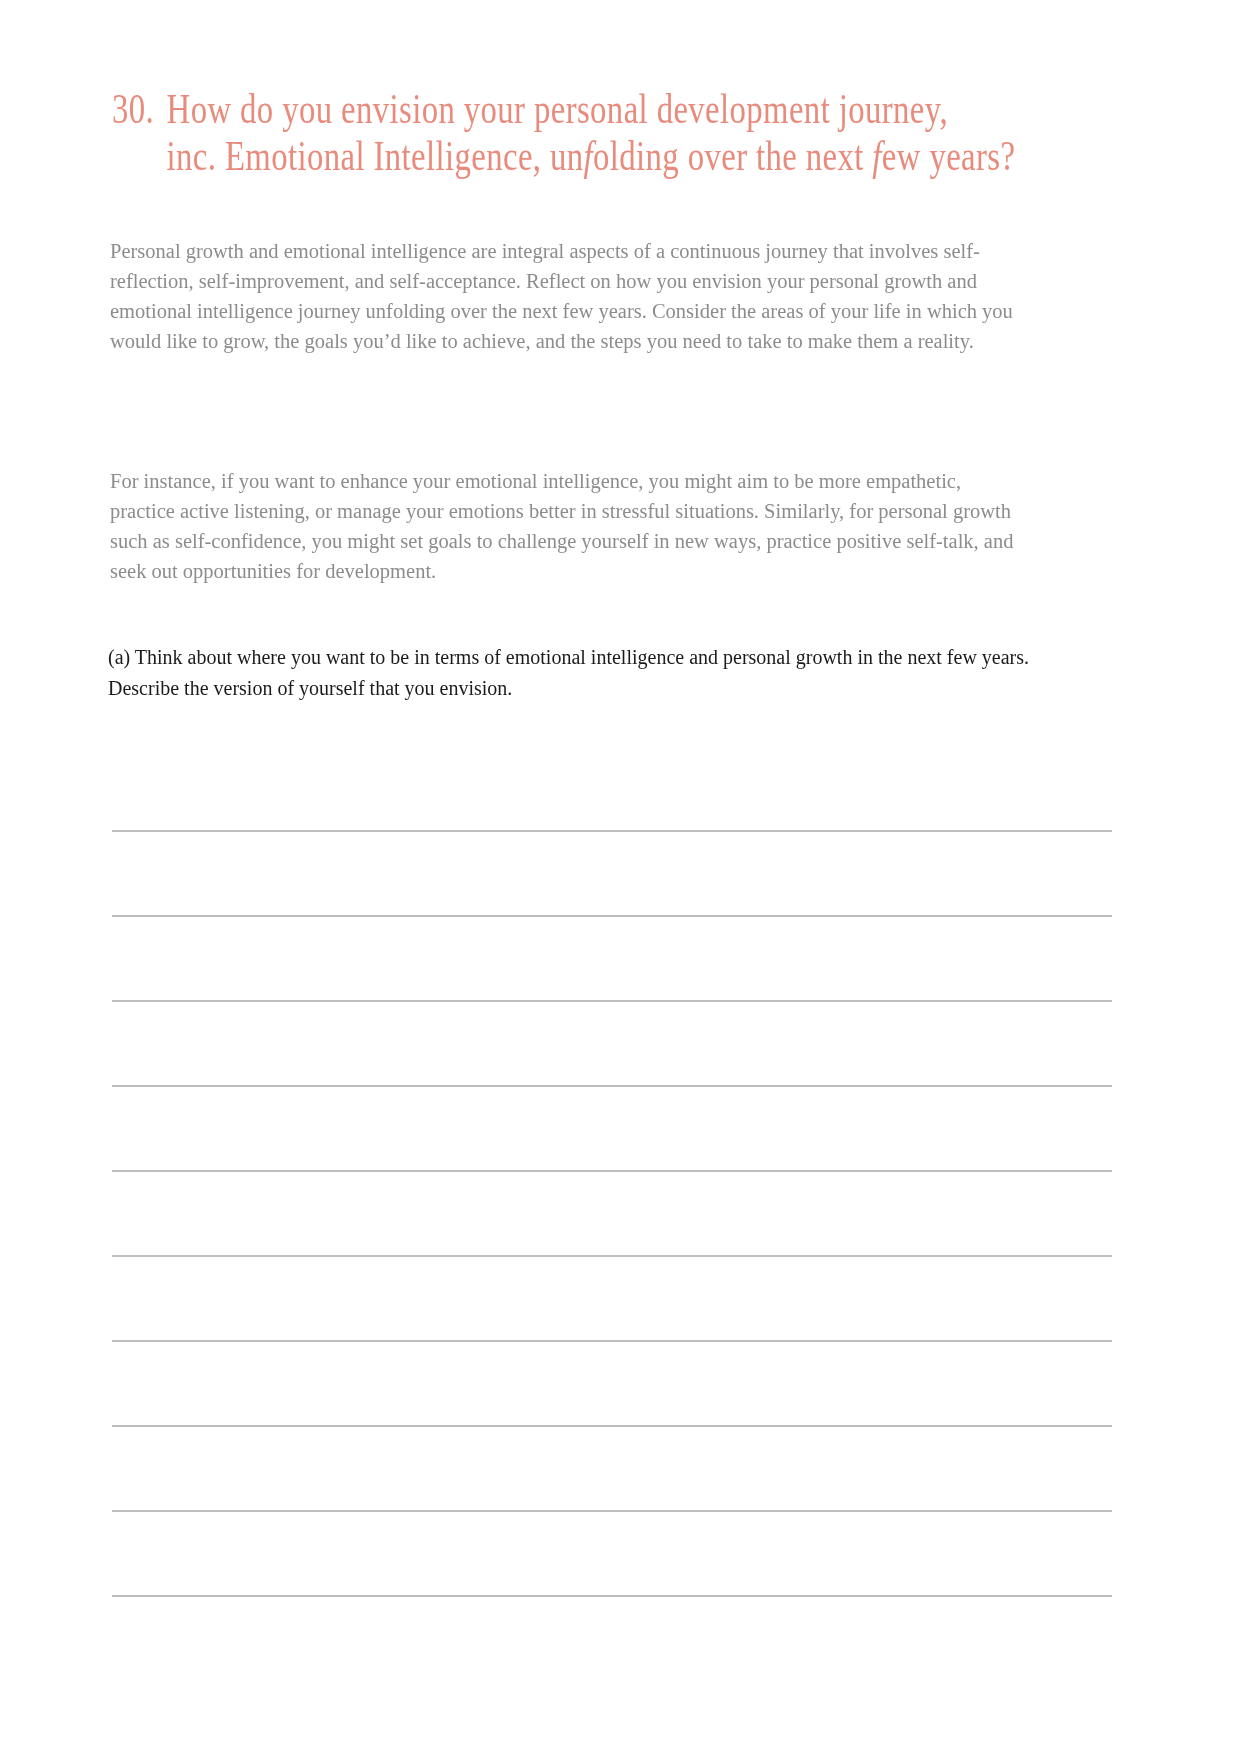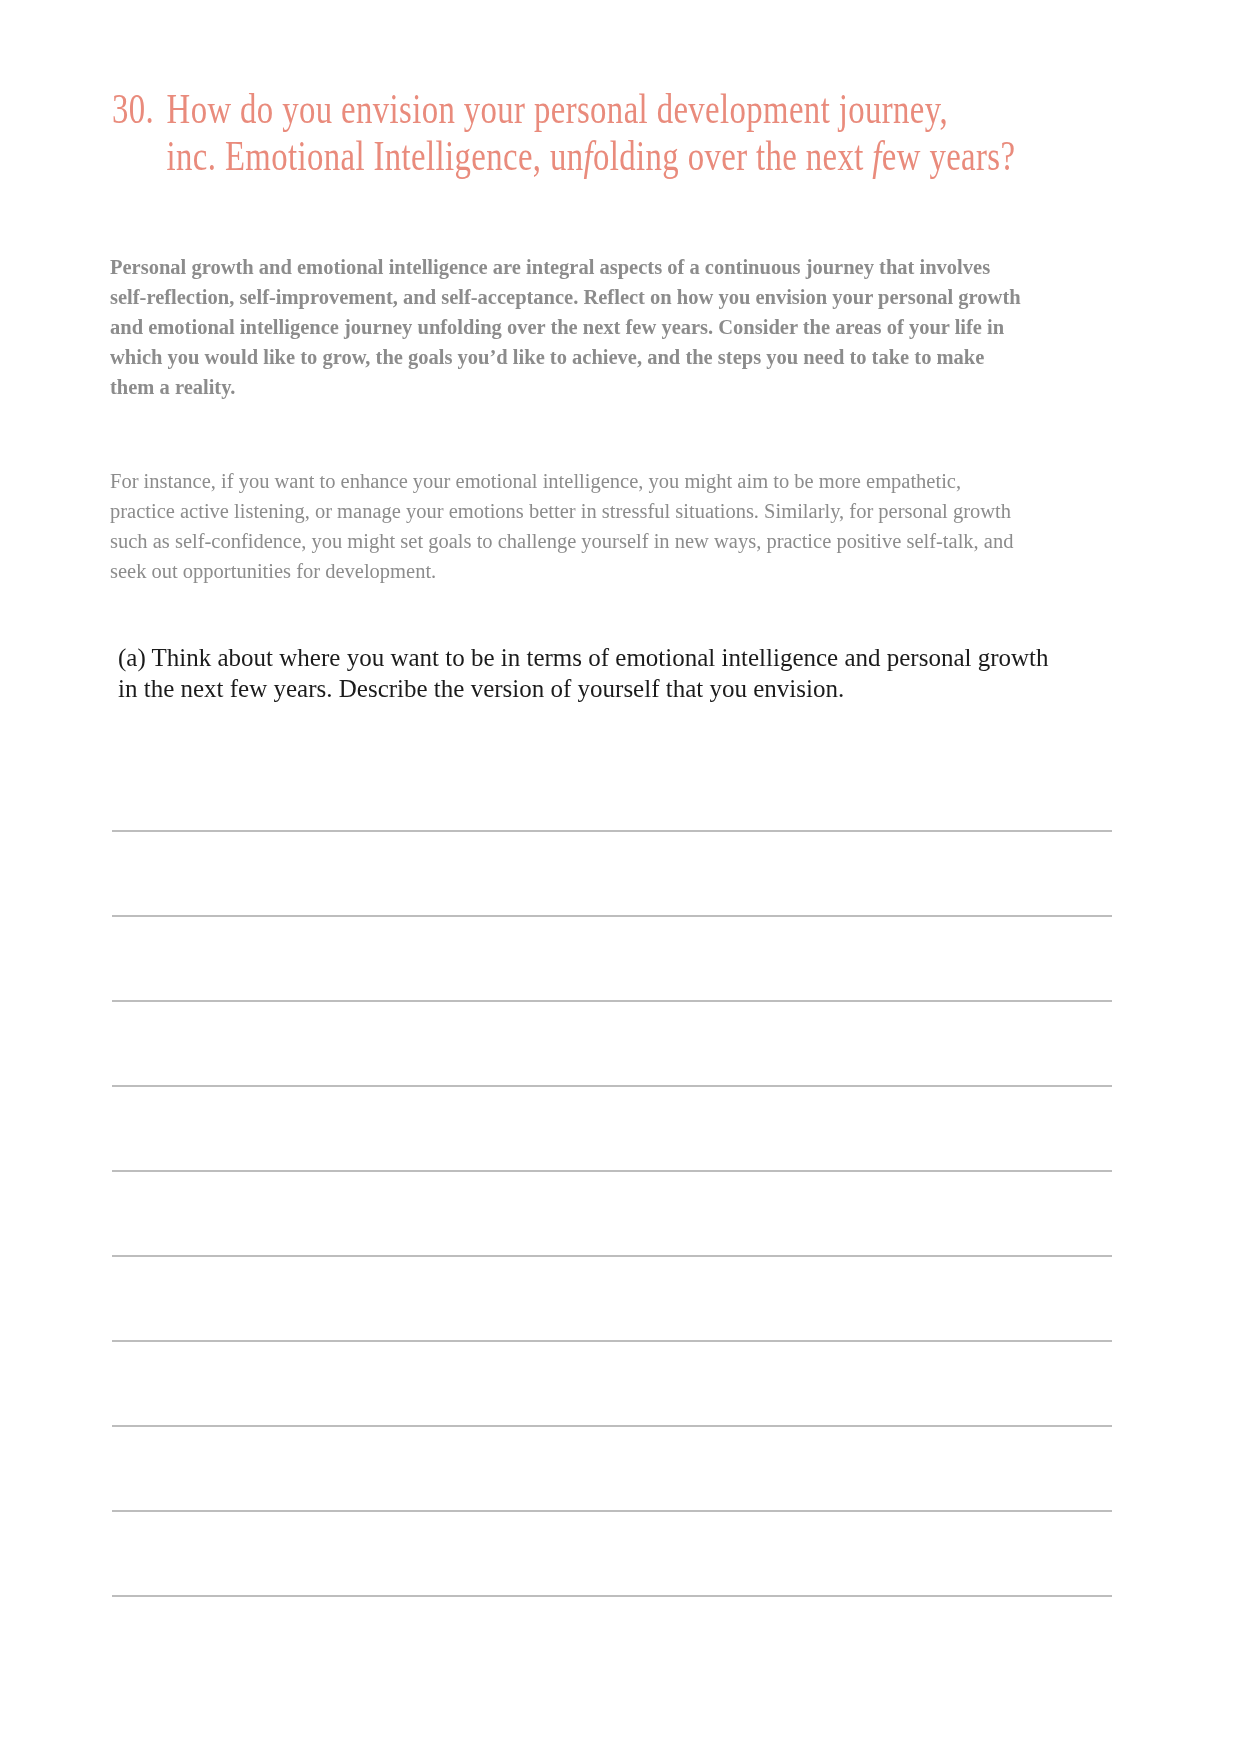--- a/index.html
+++ b/index.html
@@ -30,29 +30,29 @@
   .it { font-style: italic; }
   .body-par {
     position: absolute;
     left: 110px;
     width: 920px;
     margin: 0;
     font-size: 20.5px;
     line-height: 30px;
     color: var(--body);
   }
-  .intro { top: 252px; font-weight: bold; }
+  .intro { top: 236px; }
   .example { top: 466px; }
   .prompt {
     position: absolute;
     top: 642px;
-    left: 118px;
+    left: 108px;
     width: 955px;
     margin: 0;
-    font-size: 25px;
+    font-size: 20px;
     line-height: 31px;
     color: var(--prompt);
   }
   .answer-lines {
     position: absolute;
     top: 830px;
     left: 112px;
     width: 1000px;
   }
   .answer-line {

